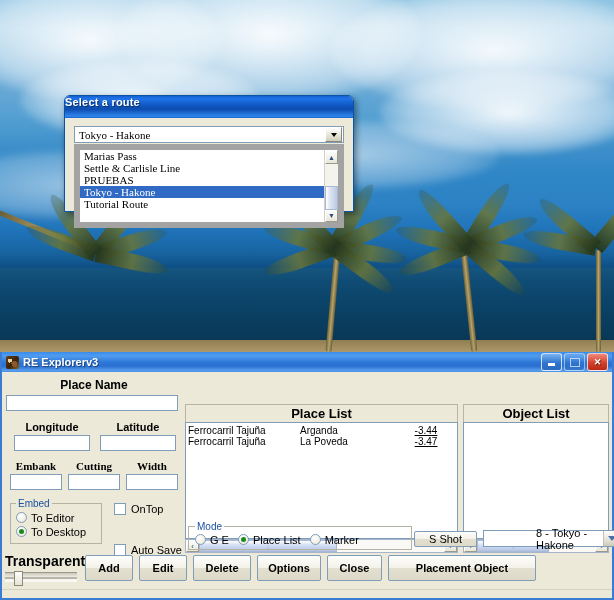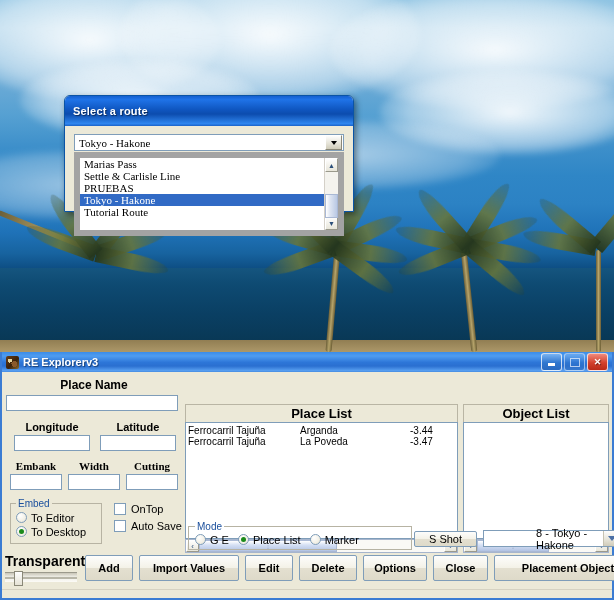--- a/index.html
+++ b/index.html
@@ -69,26 +69,25 @@
 
   
   #route-dialog {
     position:absolute; left:64px; top:95px; width:288px; height:115px;
     background:#ece9d8;
     border:1px solid #0a54a6;
     border-radius:6px 6px 0 0;
     box-shadow: 2px 3px 6px rgba(0,0,0,.45);
   }
   #route-dialog .titlebar {
-    height:30px;
+    height:22px;
     background: linear-gradient(to bottom,#1560d0 0%, #1f73e8 12%, #0f56c0 45%, #0c4cae 60%, #2f86ef 92%, #1b62c8 100%);
     border-radius:5px 5px 0 0;
     color:#fff; font-weight:bold; font-size:11px;
-    display:flex; align-items:center;
-    padding-left:8px;
+    display:flex; align-items:flex-start;
     text-shadow: 1px 1px 1px rgba(0,0,0,.5);
     letter-spacing:.2px;
   }
   #route-dialog .body { padding:8px 9px 0 9px; }
   .combo {
     position:relative; height:15px; background:#fff;
     border:1px solid #7f9db9;
     display:flex; align-items:center;
   }
   .combo .val { flex:1; font-size:11px; padding-left:4px; color:#000;
@@ -225,21 +224,21 @@
     box-sizing:border-box;
   }
   .listbox {
     background:#fff; border:1px solid #7f9db9; box-sizing:border-box;
     overflow:hidden; position:relative;
   }
   .lrow { display:flex; font-size:10px; line-height:11px; color:#000; white-space:nowrap;
           font-family:"Liberation Sans", sans-serif; padding-left:2px; }
   .lrow .c1 { width:112px; }
   .lrow .c2 { width:110px; }
-  .lrow .c3 { width:32px; text-align:left; overflow:hidden; }
+  .lrow .c3 { width:32px; text-align:center; overflow:hidden;text-decoration:underline; }
   .hscroll {
     height:14px; background:#f4f3ee; border:1px solid #a6b5cd; box-sizing:border-box;
     display:flex; align-items:center; justify-content:space-between;
   }
   .hscroll .sbtn{
     width:13px;height:12px;display:flex;align-items:center;justify-content:center;
     background: linear-gradient(to bottom,#fefefe,#e8e6da);
     border:1px solid #fff;border-right-color:#9a998c;border-bottom-color:#9a998c;
     font-size:8px;color:#2b4f7a; box-sizing:border-box;
   }
@@ -403,44 +402,44 @@
           <input class="tfield" style="width: 76px; height: 16px; margin-top: 2px;" type="text" value="">
         </div>
       </div>
 
       <div class="embank-row">
         <div class="cell">
           <span class="lbl">Embank</span>
           <input class="tfield" type="text" value="" style="">
         </div>
         <div class="cell">
+          <span class="lbl">Cutting</span>
+          <input class="tfield" type="text" value="" style="">
+        </div>
+        <div class="cell">
           <span class="lbl">Width</span>
-          <input class="tfield" type="text" value="" style="">
-        </div>
-        <div class="cell">
-          <span class="lbl">Cutting</span>
           <input class="tfield" type="text" value="" style="">
         </div>
       </div>
 
       <div style="display:flex; align-items:flex-start;">
         <fieldset class="group">
           <legend>Embed</legend>
           <div class="radio-row">
             <span class="radio"></span>
             <span>To Editor</span>
           </div>
           <div class="radio-row">
             <span class="radio on"></span>
             <span>To Desktop</span>
           </div>
         </fieldset>
 
         <div style="margin:12px 0 0 10px;">
-          <div class="chk-row" style="margin-bottom:5px;">
+          <div class="chk-row" style="margin-bottom:29px;">
             <span class="check"></span>
             <span>OnTop</span>
           </div>
           <div class="chk-row">
             <span class="check"></span>
             <span>Auto Save</span>
           </div>
         </div>
       </div>
     </div>
@@ -515,21 +514,20 @@
   <div style="position:absolute; left:3px; top:201px; width:76px;">
     <div id="transparent-label" class="lbl">Transparent</div>
     <div class="slider">
       <div class="strack"></div>
       <div class="sthumb"></div>
     </div>
   </div>
 
   <div style="position:absolute; left:83px; top:203px; display:flex; gap:6px;">
     <div class="btn" style="width:48px;height:26px;">Add</div>
-    <div class="btn" style="width:100px;height:26px;">Import Values</div>
     <div class="btn" style="width:48px;height:26px;">Edit</div>
     <div class="btn" style="width:58px;height:26px;">Delete</div>
     <div class="btn" style="width:64px;height:26px;">Options</div>
     <div class="btn" style="width:55px;height:26px;">Close</div>
     <div class="btn" style="width:148px;height:26px;">Placement Object</div>
   </div>
 
   <div id="statusbar"></div>
 </div>
 

